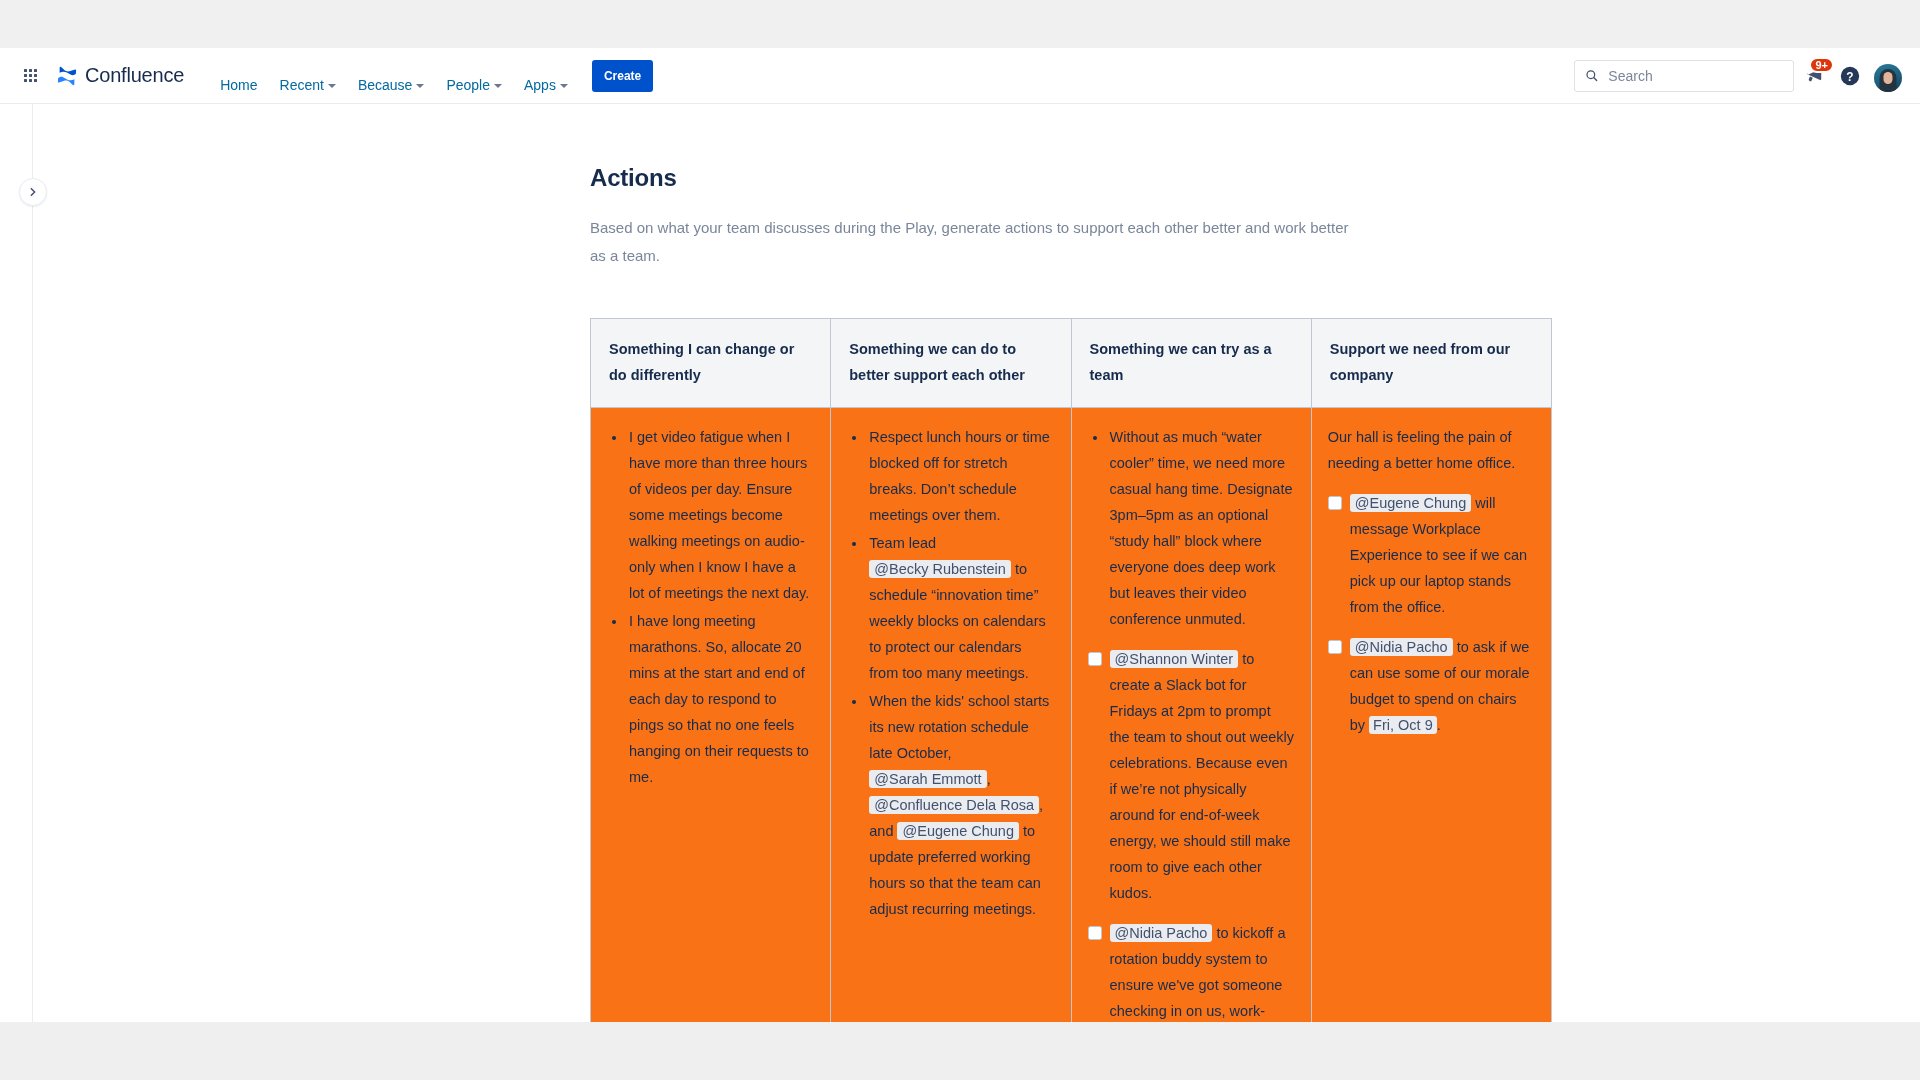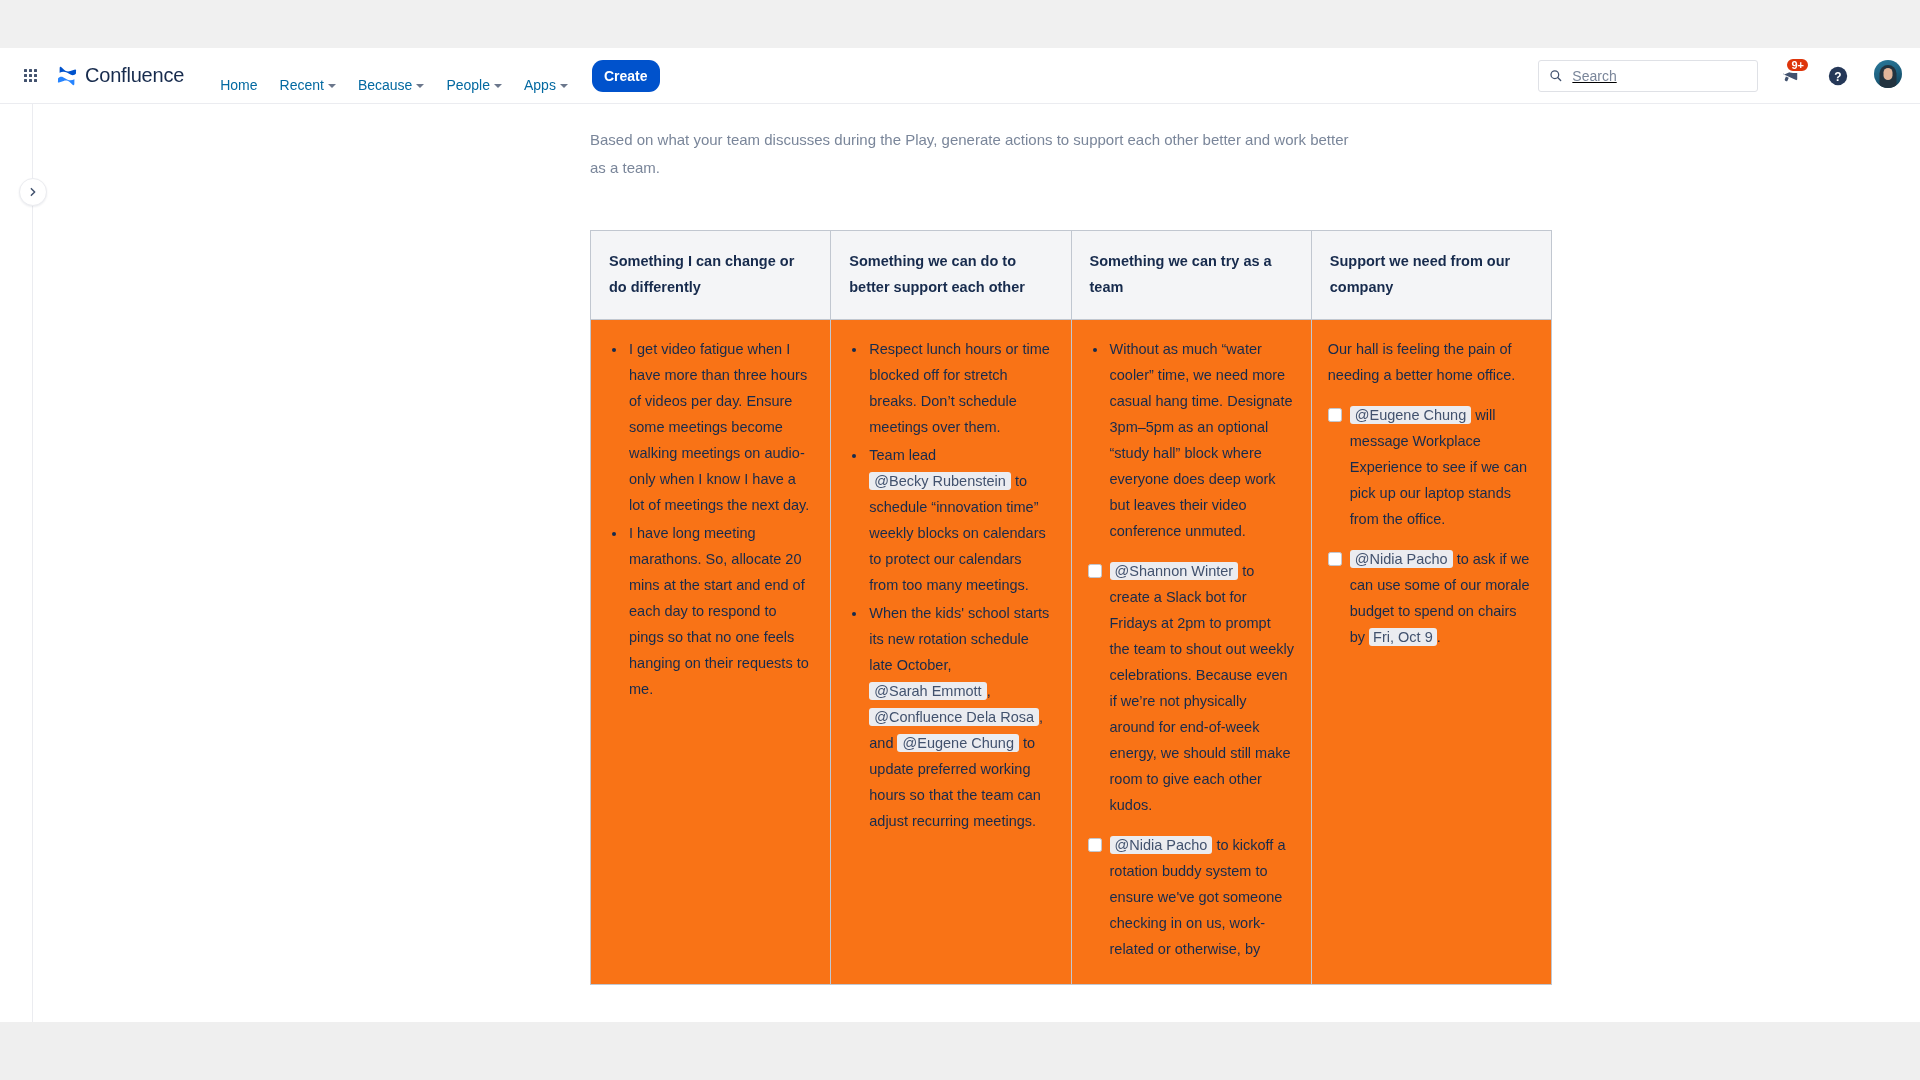--- a/index.html
+++ b/index.html
@@ -71,29 +71,29 @@
   }
   .caret {
     width: 0; height: 0; margin-top: 2px;
     border-left: 4px solid transparent;
     border-right: 4px solid transparent;
     border-top: 4.5px solid #6b778c;
   }
   .create-btn {
     margin-left: 14px; height: 32px; padding: 0 12px;
     background: #0052cc; color: #ffffff;
-    font-size: 14px; font-weight: bold;
-    border: none; border-radius: 11px; cursor: pointer;
+    font-size: 12px; font-weight: bold;
+    border: none; border-radius: 3px; cursor: pointer;
     display: flex; align-items: center;
     font-family: "Liberation Sans", sans-serif;
   }
 
   .nav-right {
-    margin-left: auto; display: flex; align-items: flex-start;
-    gap: 12px; padding-right: 18px; text-decoration: underline;
+    margin-left: auto; display: flex; align-items: flex-end;
+    gap: 0; padding-right: 18px;
   }
   .search-box {
     width: 220px; height: 32px;
     border: 1px solid #dfe1e6; border-radius: 3px;
     background: #ffffff;
     display: flex; align-items: center; gap: 8px;
     padding: 0 10px; cursor: text;
   }
   .search-box input {
     border: none; outline: none; background: transparent;
@@ -315,20 +315,21 @@
   <div id="sidebar-rail"></div>
   <div id="sidebar-expand-btn">
     <svg width="10" height="10" viewBox="0 0 12 12">
       <polyline points="4,2 8,6 4,10" fill="none" stroke="#42526e" stroke-width="1.8" stroke-linecap="round" stroke-linejoin="round"></polyline>
     </svg>
   </div>
 
   <div id="content-area">
     <div id="doc">
 
+      <h1 id="page-title">Actions</h1>
       <p id="page-intro">Based on what your team discusses during the Play, generate actions to support each other better and work better as a team.</p>
 
       <table id="actions-table">
         <colgroup>
             <col>
             <col>
             <col>
             <col>
           </colgroup>
         <thead>

